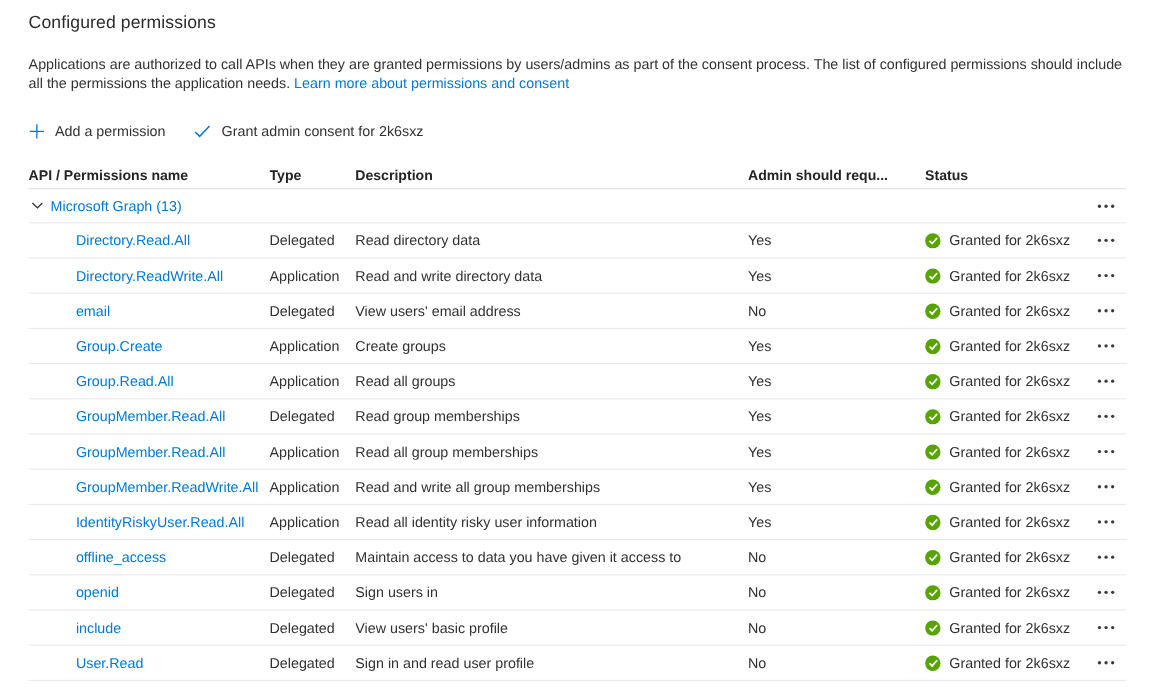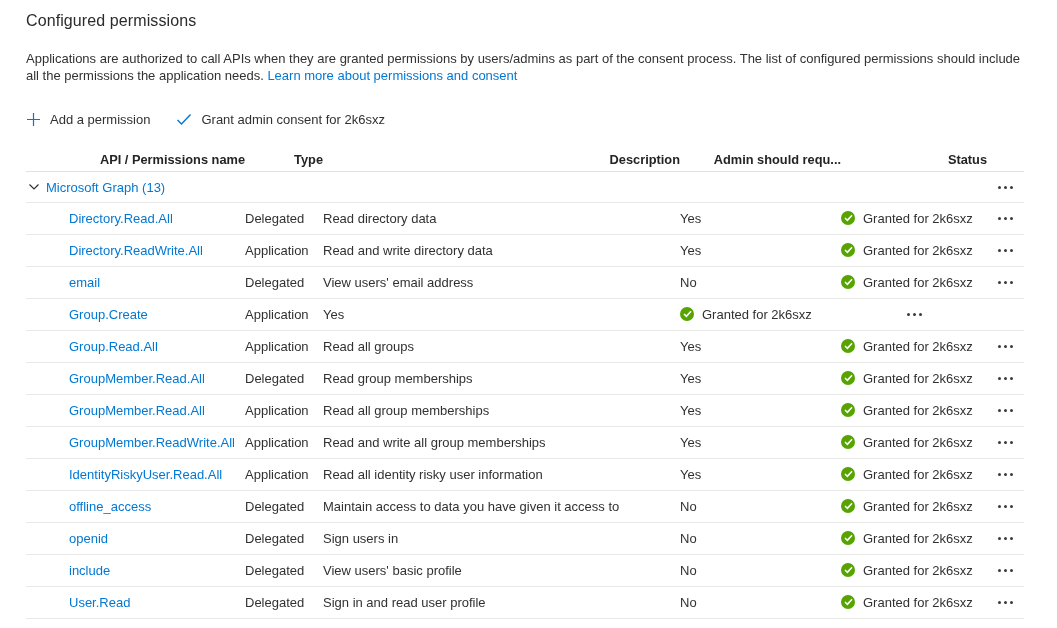--- a/index.html
+++ b/index.html
@@ -52,35 +52,34 @@
   .table { margin-top: 17px; width: 998px; }
   .thead {
     display: grid;
     grid-template-columns: 219px 78px 357px 161px 146px 37px;
     align-items: center;
     height: 25px;
     border-bottom: 1px solid #e1e1e1;
     font-size: 12.8px;
     font-weight: 700;
     color: #252423;
-    text-align: right;
   }
   .row, .group-row {
     display: grid;
     grid-template-columns: 219px 78px 357px 161px 146px 37px;
     align-items: center;
     height: 32px;
     border-bottom: 1px solid #e8e8e8;
     font-size: 13px;
   }
   .group-row { height: 31px; }
   .cell { overflow: hidden; white-space: nowrap; text-overflow: ellipsis; }
   .cell.name { padding-left: 43px; }
   .group-name-wrap { display: flex; align-items: center; gap: 2px; padding-left: 2px; }
-  .cell.status { display: flex; align-items: flex-start; gap: 8px; }
+  .cell.status { display: flex; align-items: flex-end; gap: 8px; }
   .cell.more { display: flex; justify-content: center; }
 
   .dots {
     display: inline-flex;
     gap: 3px;
     align-items: center;
     cursor: pointer;
     padding: 4px 2px;
   }
   .dots i { width: 3px; height: 3px; border-radius: 50%; background: #3b3a39; display: block; }
@@ -228,20 +227,21 @@
               <i></i>
             </span>
     </div>
   </div>
 
   <div class="row">
     <div class="cell name">
       <a class="link" href="#">Group.Create</a>
     </div>
     <div class="cell">Application</div>
+    <div class="cell">Create groups</div>
     <div class="cell">Yes</div>
     <div class="cell status">
       <span class="check-badge">
         <svg width="9" height="8" viewBox="0 0 9 8">
                 <path d="M1 4 L3.4 6.4 L8 1.2" stroke="#ffffff" stroke-width="1.6" fill="none"></path>
               </svg>
       </span>
       <span>Granted for 2k6sxz</span>
     </div>
     <div class="cell more">

